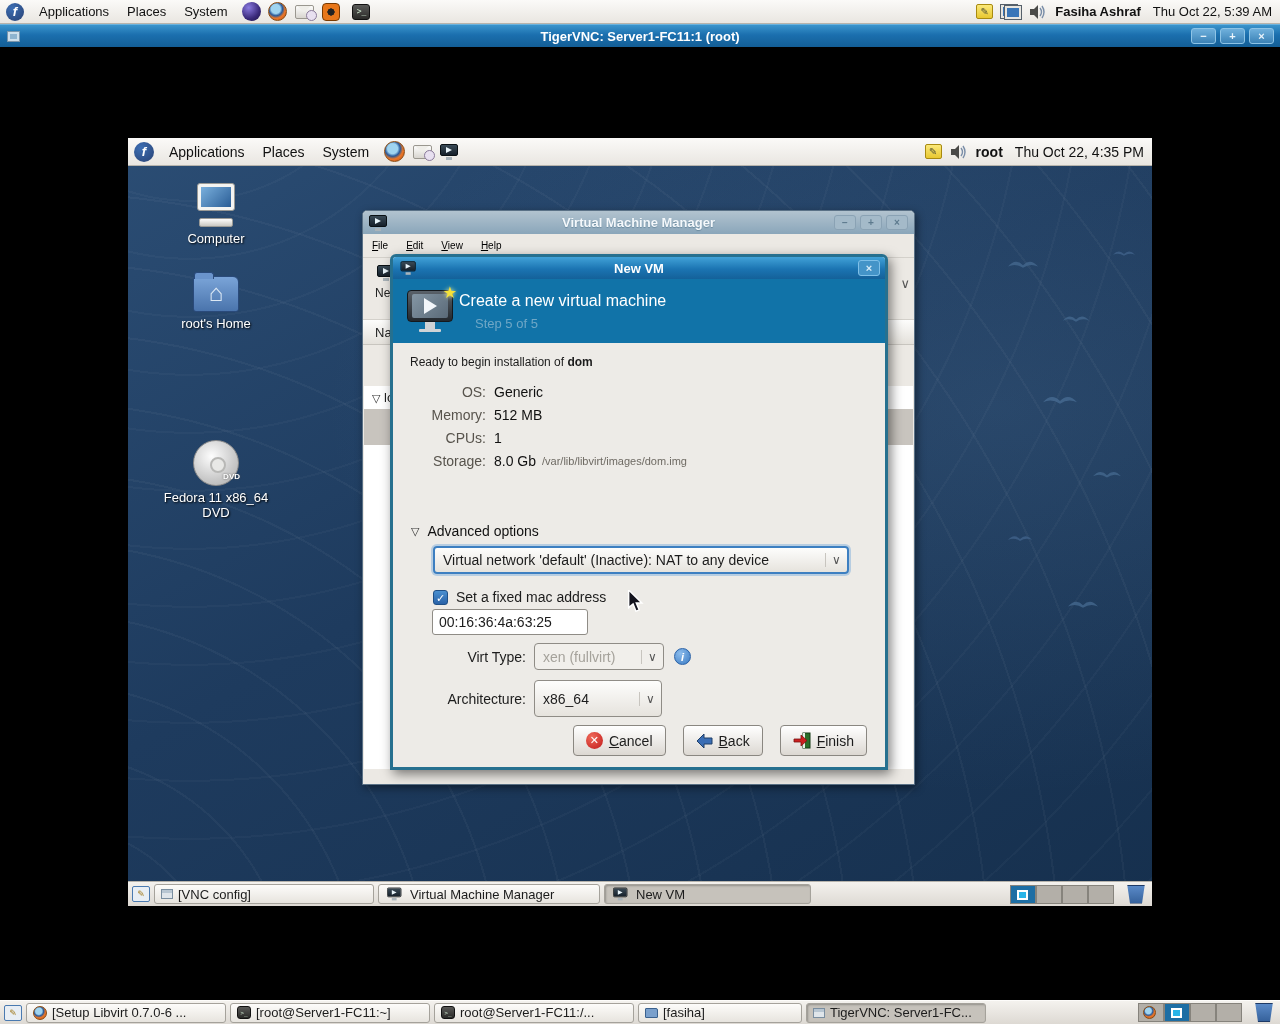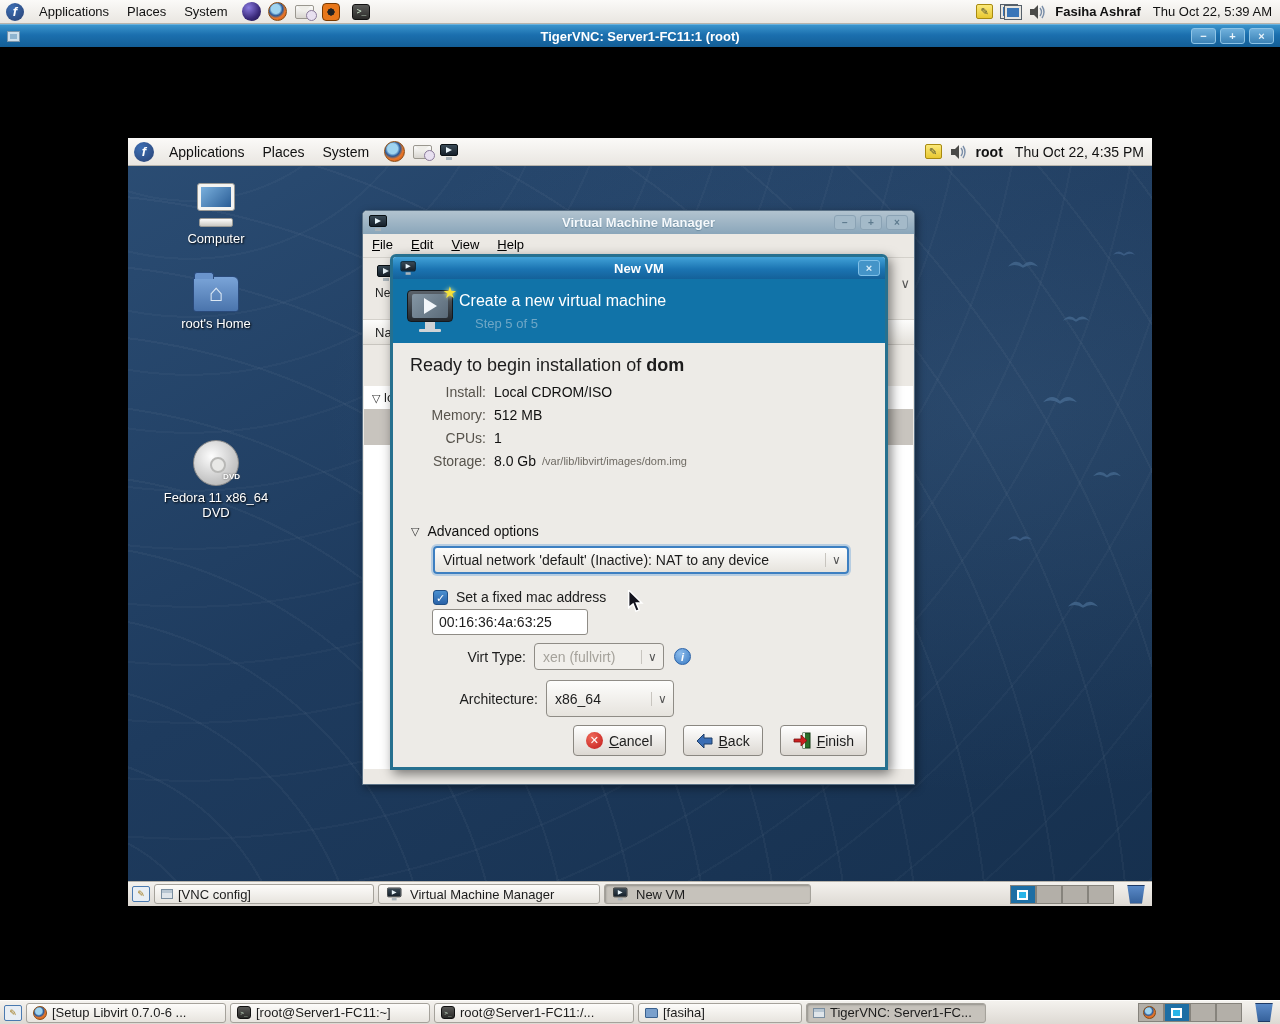--- a/index.html
+++ b/index.html
@@ -82,21 +82,21 @@
   .dvd-art::before { content:""; position:absolute; left:16px; top:16px; width:12px; height:12px; border-radius:50%; background:#e8e8e6; border:2px solid #b8b8b6; }
   .dvd-art::after { content:"DVD"; position:absolute; right:-2px; bottom:4px; font-size:8px; font-weight:bold; color:#fff; text-shadow:0 0 2px #555; }
 
   
   .gwin { position:absolute; border:1px solid #5a7186; border-radius:5px 5px 0 0; background:#ece9e4; box-shadow:2px 3px 8px rgba(0,0,0,.45); }
   .gtitle { height:23px; display:flex; align-items:center; border-radius:4px 4px 0 0; position:relative; }
   .gtitle .t { position:absolute; left:0; right:0; text-align:center; font-weight:bold; font-size:13px; }
   .vmm-title { background:linear-gradient(#b2c3cf,#8aa6ba); }
   .vmm-title .t { color:#f4f8fb; text-shadow:0 1px 1px #6a8a9e; }
   .vmm-ctl { width:22px; height:15px; border-radius:3px; background:#a4bac9; border:1px solid #8aa2b4; color:#5d7a8e; font-size:10px; line-height:13px; text-align:center; font-weight:bold; }
-  .menubar { height:24px; display:flex; align-items:flex-end; font-size:13px; background:#ece9e4; border-bottom:1px solid #d4d1cb; }
+  .menubar { height:24px; display:flex; align-items:center; font-size:10px; background:#ece9e4; border-bottom:1px solid #d4d1cb; }
   .menubar .menu-item { height:24px; line-height:24px; padding:0 9px; }
   .fl::first-letter { text-decoration:underline; }
   .toolbar { position:relative; height:62px; background:#ece9e4; border-bottom:1px solid #d4d1cb; }
   .tool-new { position:absolute; left:3px; top:3px; width:42px; height:56px; text-align:center; font-size:12px; color:#222; }
   .tool-new .vm-mon { margin:4px auto 2px; }
   .tool-chev { position:absolute; right:4px; top:18px; color:#555; font-size:13px; }
   .listhdr { height:25px; background:linear-gradient(#fdfdfc,#e4e1db); border-bottom:1px solid #c8c5bf;
     font-size:13px; color:#222; line-height:25px; padding-left:12px; font-weight:normal; }
   .listarea { position:absolute; left:1px; right:1px; bottom:15px; top:175px; background:#fff; }
   .listrow { height:23px; font-size:13px; line-height:23px; padding-left:8px; color:#222; }
@@ -114,21 +114,21 @@
   .hdr-art .scr { position:absolute; left:0; top:2px; width:46px; height:32px; background:linear-gradient(#5a626a,#23282d); border:1px solid #14181c; border-radius:4px; }
   .hdr-art .scr::after { content:""; position:absolute; left:4px; top:3px; right:4px; bottom:3px; background:linear-gradient(135deg,#8496a4,#5a6a78); border-radius:2px; }
   .hdr-art .ply { position:absolute; left:17px; top:10px; width:0; height:0; border-left:13px solid #f2f6fa; border-top:8px solid transparent; border-bottom:8px solid transparent; z-index:2; }
   .hdr-art .star { position:absolute; right:-2px; top:-5px; color:#f4e23a; font-size:16px; text-shadow:0 0 4px #fffa9a; z-index:3; }
   .hdr-art .std { position:absolute; left:18px; top:34px; width:10px; height:7px; background:#cfd3d6; }
   .hdr-art .base { position:absolute; left:12px; top:41px; width:22px; height:3px; background:#cfd3d6; border-radius:1px; }
   .dlg-header .ht { position:absolute; left:66px; top:13px; font-size:16px; color:#fff; }
   .dlg-header .hs { position:absolute; left:82px; top:37px; font-size:13px; color:#6fa7c6; }
   .dlg-body { position:absolute; left:0; top:86px; right:0; bottom:0; font-size:13px; color:#1c1c1c; }
 
-  .ready { position:absolute; left:17px; top:12px; font-size:18px; }
+  .ready { position:absolute; left:17px; top:12px; font-size:12px; }
   .summary { position:absolute; left:0; top:37px; }
   .srow { display:flex; height:23px; align-items:center; }
   .slabel { width:93px; text-align:right; color:#57534c; font-size:14px; }
   .sval { margin-left:8px; color:#111; font-size:14px; }
   .sextra { margin-left:6px; color:#6e6a63; font-size:11px; }
 
   .expander { position:absolute; left:18px; top:180px; font-size:14px; color:#111; display:flex; gap:8px; align-items:center; }
   .exp-tri { font-size:11px; color:#333; }
 
   .combo { position:absolute; height:28px; background:linear-gradient(#fdfdfc,#e6e3dd); border:1px solid #8f8c86; border-radius:4px;
@@ -334,22 +334,22 @@
           </div>
           <div class="ht">Create a new virtual machine</div>
           <div class="hs">Step 5 of 5</div>
         </div>
         <div class="dlg-body">
           <div class="ready">
             <span>Ready to begin installation of </span><b>dom</b>
           </div>
           <div class="summary">
             <div class="srow">
-              <span class="slabel">Install:</span>
-                <span class="sval">Local CDROM/ISO</span>
+              <span class="slabel">OS:</span>
+                <span class="sval">Generic</span>
             </div>
             <div class="srow">
               <span class="slabel">Memory:</span>
                 <span class="sval">512 MB</span>
             </div>
             <div class="srow">
               <span class="slabel">CPUs:</span>
                 <span class="sval">1</span>
             </div>
             <div class="srow">
@@ -377,21 +377,21 @@
 
           <div class="formrow" style="left:0;top:300px">
             <span class="flabel">Virt Type:</span>
             <div class="combo disabled" style="position:relative;width:130px;height:27px">
               <span class="ct">xen (fullvirt)</span>
               <span class="ca">∨</span>
             </div>
             <span class="info-ic">i</span>
           </div>
 
-          <div class="formrow" style="left:12px;top:337px">
+          <div class="formrow" style="left:0;top:337px">
             <span class="flabel">Architecture:</span>
             <div class="combo" style="position:relative;width:128px;height:37px">
               <span class="ct">x86_64</span>
               <span class="ca">∨</span>
             </div>
           </div>
 
           <div class="btnrow">
             <div class="gbtn">
               <span class="cancel-ic">✕</span>

